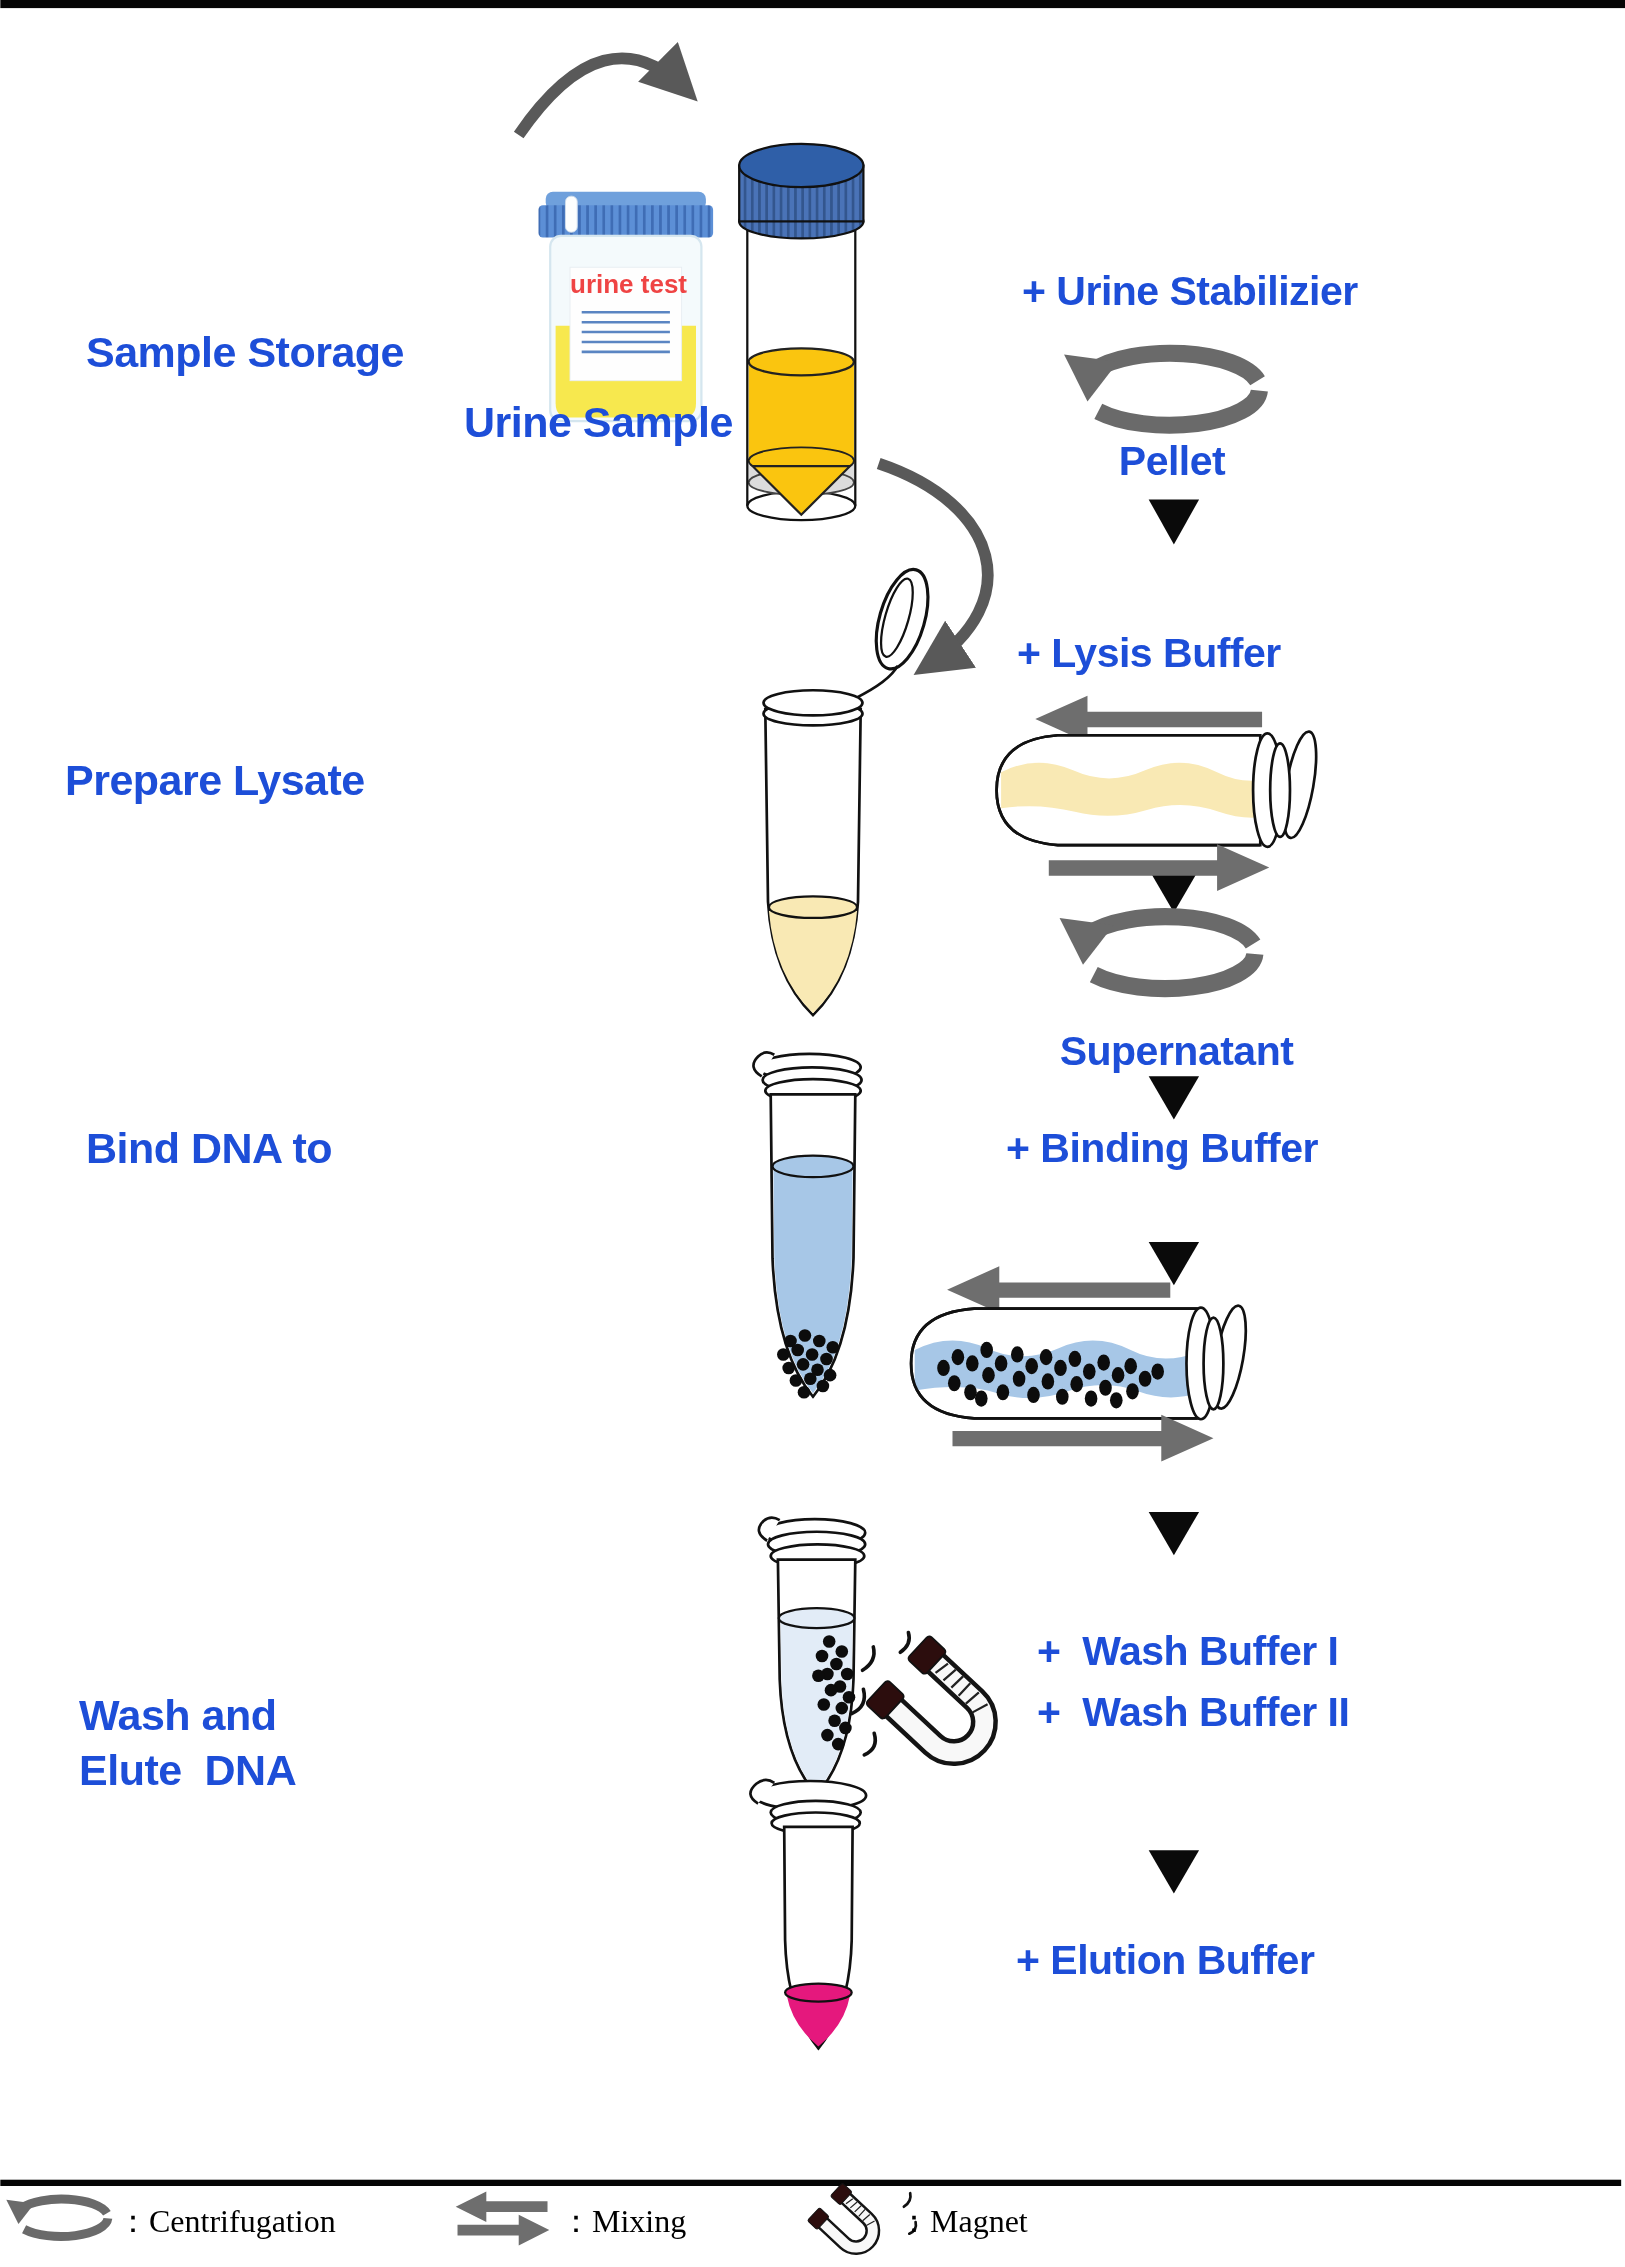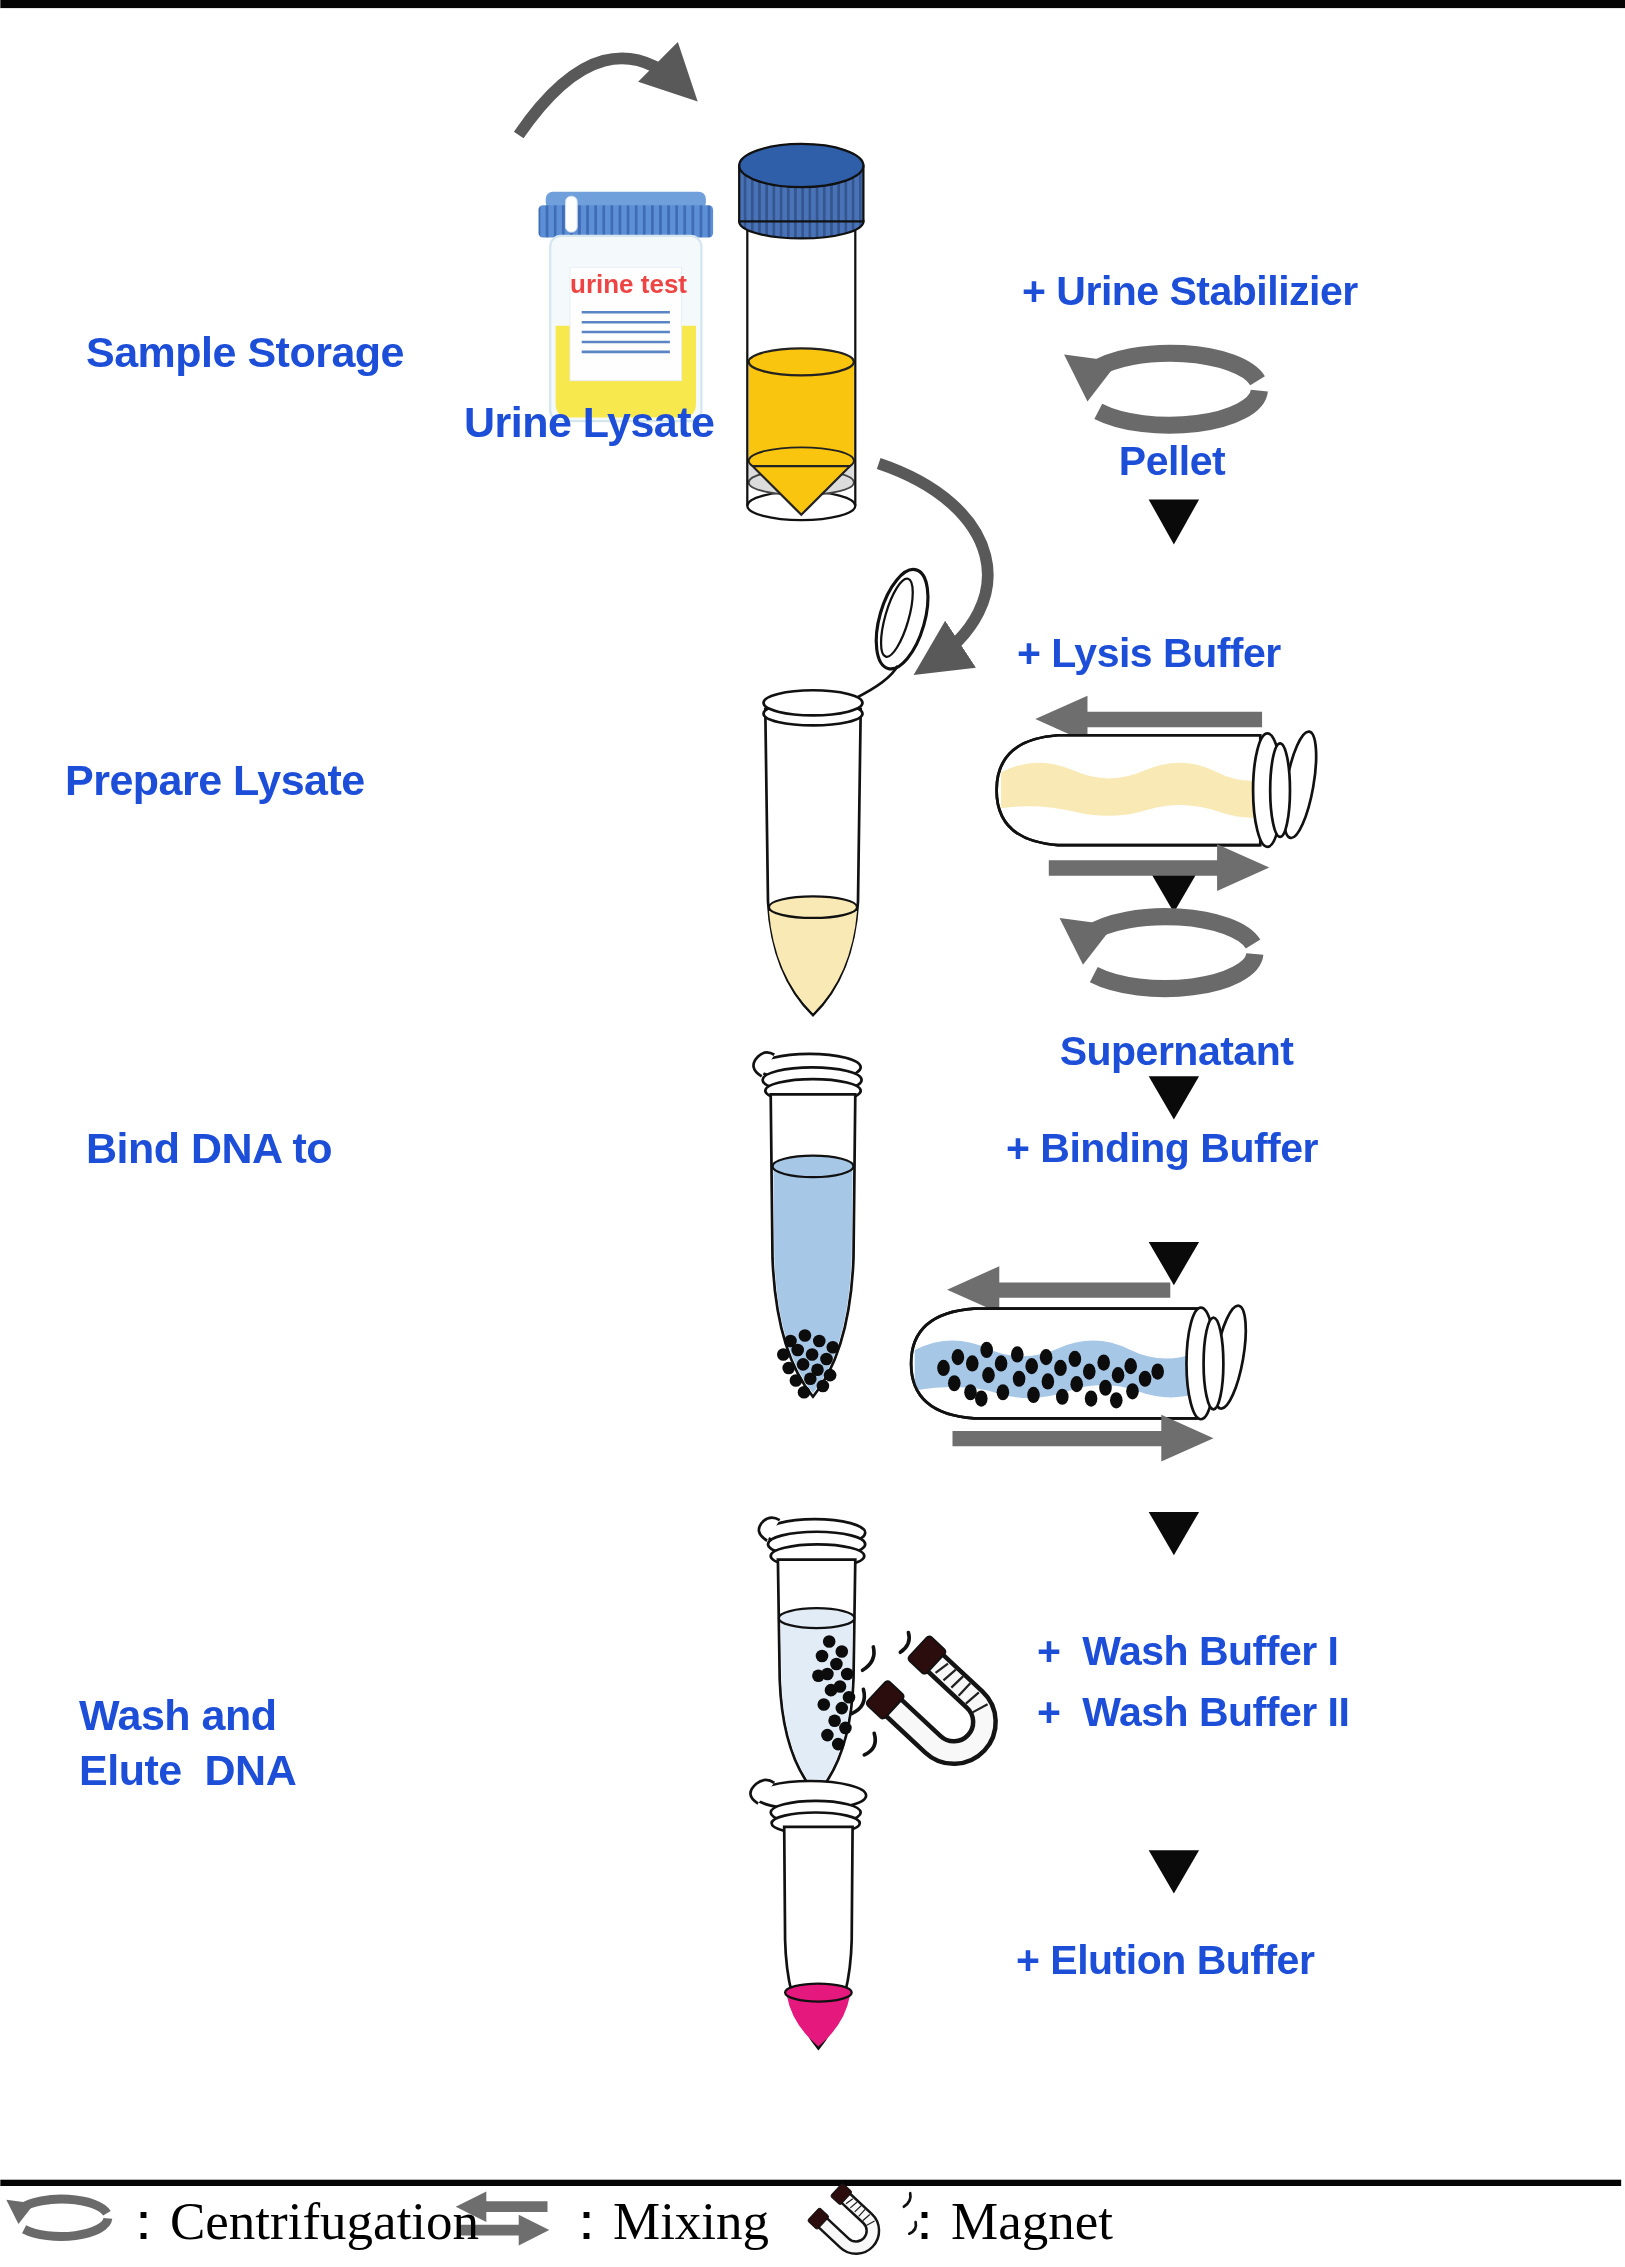--- a/index.html
+++ b/index.html
@@ -4,21 +4,21 @@
 <style>
   html,body{margin:0;padding:0;background:#ffffff;}
   #canvas{position:relative;width:1626px;height:2267px;background:#ffffff;overflow:hidden;
           font-family:"Liberation Sans",sans-serif;}
   #art{position:absolute;left:0;top:0;z-index:1;}
   .t{position:absolute;z-index:2;font-weight:700;color:#1d4ed8;white-space:pre;letter-spacing:-0.5px;}
   .big{font-size:43px;line-height:52px;}
   .step{font-size:41px;line-height:50px;}
   .ctr{text-align:center;}
   .cuplabel{font-size:26px;line-height:21.6px;color:#ef4444;text-align:center;letter-spacing:0;}
-  .legend-text{font-family:"Liberation Serif",serif;font-weight:400;font-size:53px;line-height:50px;
+  .legend-text{font-family:"Liberation Serif",serif;font-weight:400;font-size:32px;line-height:50px;
                color:#000;letter-spacing:0;}
 </style>
 </head>
 <body>
 
 <div id="canvas">
 
   <svg id="art" width="1626" height="2267" viewBox="0 0 1806 2519">
     <defs>
       <marker id="ah" markerWidth="4.8" markerHeight="4.8" refX="3.4" refY="2.4" orient="auto">
@@ -251,21 +251,21 @@
     </g>
     <use href="#magnetShape" transform="translate(950,2478) rotate(-47) scale(0.55)"></use>
   </svg>
 
   <div class="t big" style="left:86px;top:326px;">Sample Storage</div>
   <div class="t big" style="left:65px;top:754px;">Prepare Lysate</div>
   <div class="t big" style="left:86px;top:1122px;">Bind DNA to</div>
   <div class="t big" style="left:79px;top:1689px;">Wash and</div>
   <div class="t big" style="left:79px;top:1744px;">Elute  DNA</div>
 
-  <div class="t big" style="left:464px;top:396px;">Urine Lysate</div>
+  <div class="t big" style="left:464px;top:396px;">Urine Sample</div>
   <div class="t cuplabel" style="left:570px;top:274px;width:112px;font-weight:700;z-index:2;">urine test</div>
 
   <div class="t step" style="left:1022px;top:266px;">+ Urine Stabilizier</div>
   <div class="t step ctr" style="left:1037px;top:436px;width:270px;">Pellet</div>
   <div class="t step" style="left:1017px;top:628px;text-align:center;">+ Lysis Buffer</div>
   <div class="t step ctr" style="left:1037px;top:1026px;width:279px;">Supernatant</div>
   <div class="t step" style="left:1006px;top:1123px;text-align:right;">+ Binding Buffer</div>
   <div class="t step" style="left:1037px;top:1626px;">+  Wash Buffer I</div>
   <div class="t step" style="left:1037px;top:1687px;">+  Wash Buffer II</div>
   <div class="t step" style="left:1016px;top:1935px;">+ Elution Buffer</div>

